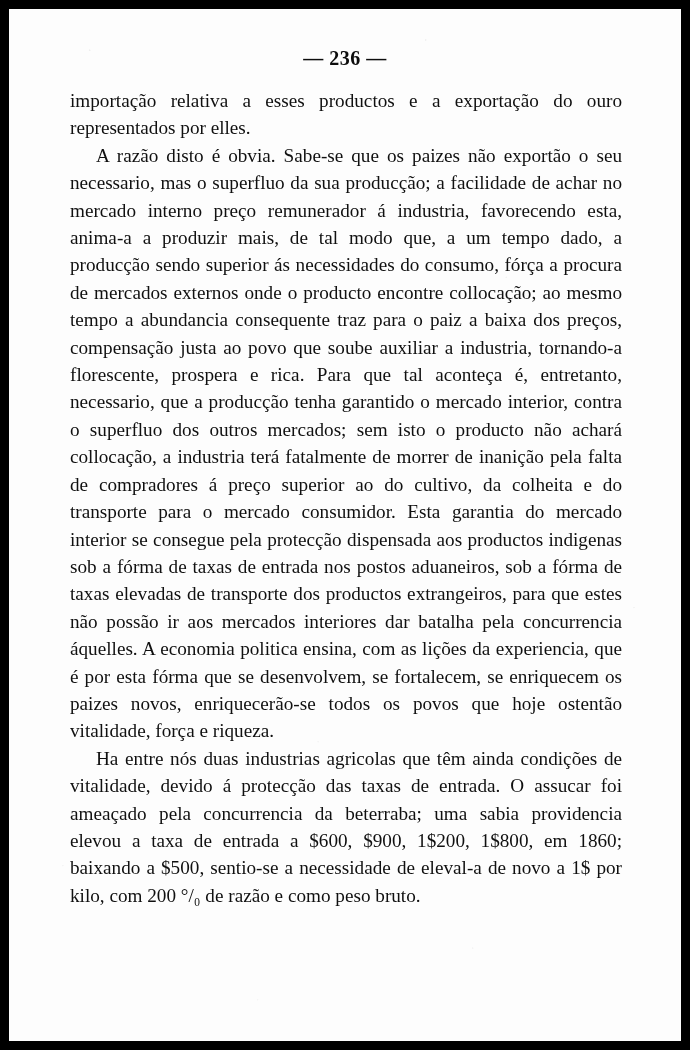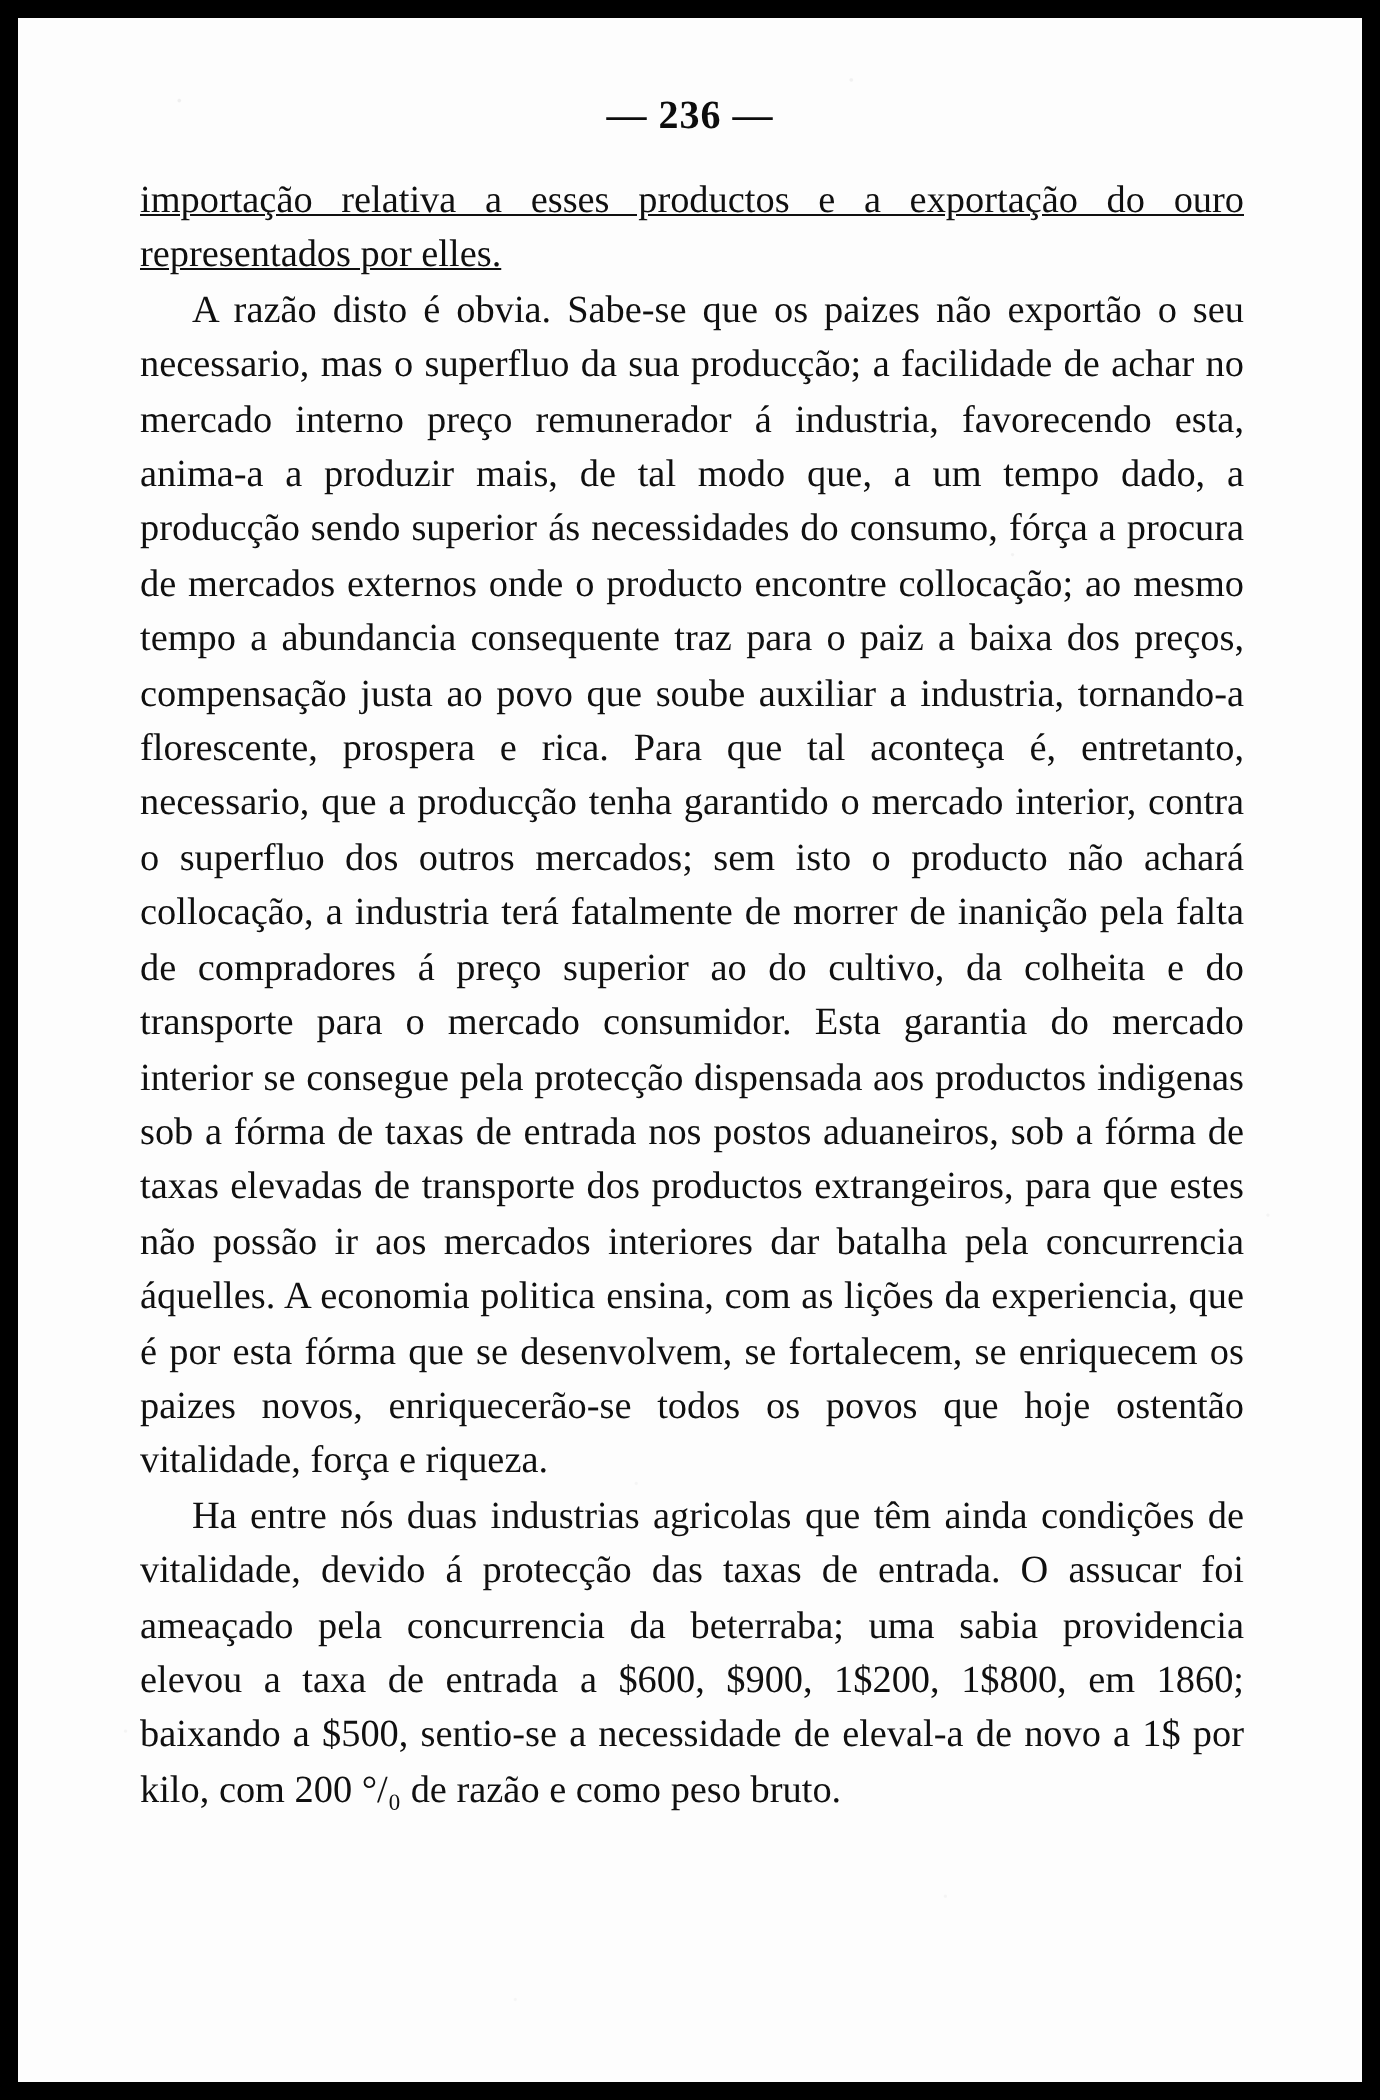--- a/index.html
+++ b/index.html
@@ -82,21 +82,20 @@
   }
 
   .para {
     margin: 0;
     text-indent: 26px;
     text-align: justify;
     text-align-last: left;
   }
   .para.no-indent {
     text-indent: 0;
-    text-decoration: underline;
   }
   
   .para.runs-on {
     text-align-last: justify;
   }
 
   
   #body-text { text-rendering: optimizeLegibility; }
 </style>
 </head>

